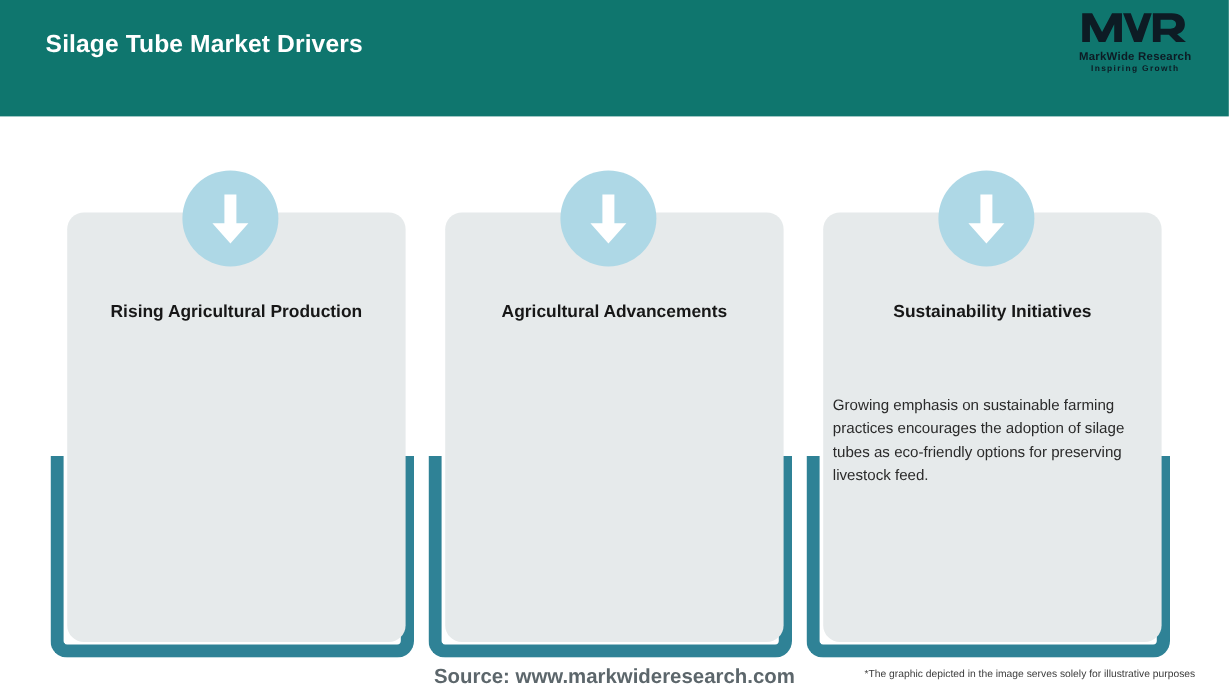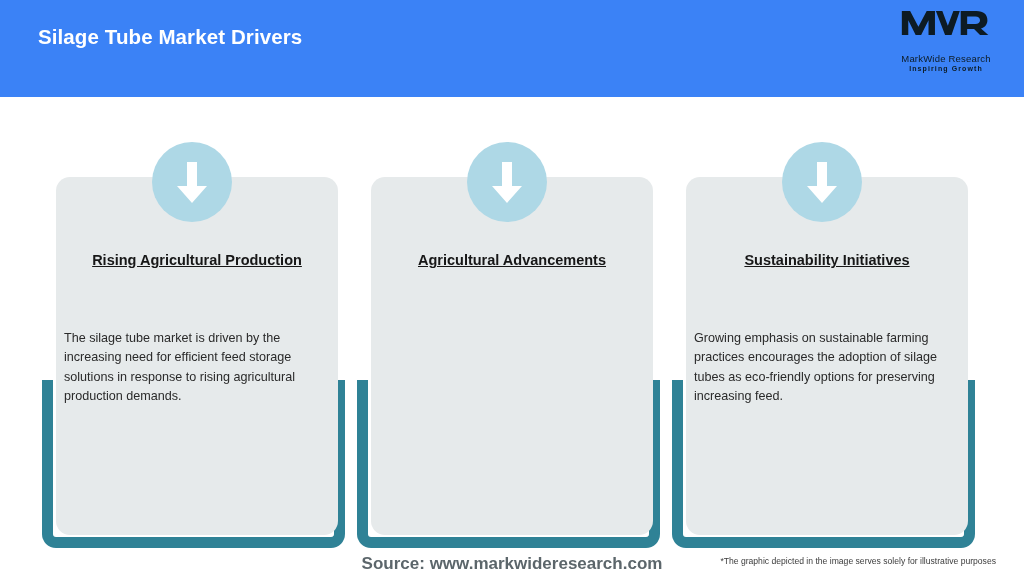--- a/index.html
+++ b/index.html
@@ -15,21 +15,21 @@
     position: relative;
   }
 
   
   #header-bar {
     position: absolute;
     left: 0;
     top: 0;
     width: 1024px;
     height: 97px;
-    background: #3b82f6;
+    background: #0f766e;
   }
   #page-title {
     position: absolute;
     left: 38px;
     top: 25px;
     font-size: 20.5px;
     font-weight: bold;
     color: #ffffff;
     letter-spacing: 0.1px;
     white-space: nowrap;
@@ -46,25 +46,25 @@
   }
   #logo-mark {
     display: block;
     margin: 0 auto;
     width: 92px;
     height: 30px;
   }
   #logo-name {
     display: block;
     font-size: 9.5px;
-    font-weight: normal;
+    font-weight: bold;
     color: #0d1b24;
     letter-spacing: 0.2px;
     line-height: 11px;
-    margin-top: 15px;
+    margin-top: 4px;
   }
   #logo-tagline {
     display: block;
     font-size: 7px;
     font-weight: bold;
     color: #0d1b24;
     letter-spacing: 1.1px;
     line-height: 9px;
   }
 
@@ -125,21 +125,20 @@
   .card-heading {
     position: absolute;
     left: 32px;
     top: 250px;
     width: 282px;
     text-align: center;
     font-size: 14.5px;
     font-weight: bold;
     color: #171717;
     line-height: 20px;
-    text-decoration: underline;
   }
 
   .card-body {
     position: absolute;
     left: 40px;
     top: 329px;
     width: 268px;
     font-size: 12.6px;
     color: #2a2a2a;
     line-height: 19.3px;
@@ -187,21 +186,20 @@
 
 <div class="card-group" id="card-group-0">
   <div class="frame-u"></div>
   <div class="card-panel"></div>
   <div class="icon-circle">
     <svg class="arrow-down-icon" viewBox="0 0 34 44" xmlns="http://www.w3.org/2000/svg">
       <path d="M12 2 L22 2 L22 26 L32 26 L17 43 L2 26 L12 26 Z" fill="#ffffff"></path>
     </svg>
   </div>
   <div class="card-heading">Rising Agricultural Production</div>
-  <div class="card-body">The silage tube market is driven by the increasing need for efficient feed storage solutions in response to rising agricultural production demands.</div>
 </div>
 
 <div class="card-group" id="card-group-1">
   <div class="frame-u"></div>
   <div class="card-panel"></div>
   <div class="icon-circle">
     <svg class="arrow-down-icon" viewBox="0 0 34 44" xmlns="http://www.w3.org/2000/svg">
       <path d="M12 2 L22 2 L22 26 L32 26 L17 43 L2 26 L12 26 Z" fill="#ffffff"></path>
     </svg>
   </div>
@@ -210,17 +208,17 @@
 
 <div class="card-group" id="card-group-2">
   <div class="frame-u"></div>
   <div class="card-panel"></div>
   <div class="icon-circle">
     <svg class="arrow-down-icon" viewBox="0 0 34 44" xmlns="http://www.w3.org/2000/svg">
       <path d="M12 2 L22 2 L22 26 L32 26 L17 43 L2 26 L12 26 Z" fill="#ffffff"></path>
     </svg>
   </div>
   <div class="card-heading">Sustainability Initiatives</div>
-  <div class="card-body">Growing emphasis on sustainable farming practices encourages the adoption of silage tubes as eco-friendly options for preserving increasing feed.</div>
+  <div class="card-body">Growing emphasis on sustainable farming practices encourages the adoption of silage tubes as eco-friendly options for preserving livestock feed.</div>
 </div>
 
 <div id="footer-source">Source: www.markwideresearch.com</div>
 <div id="footer-disclaimer">*The graphic depicted in the image serves solely for illustrative purposes</div>
 
 </body></html>

